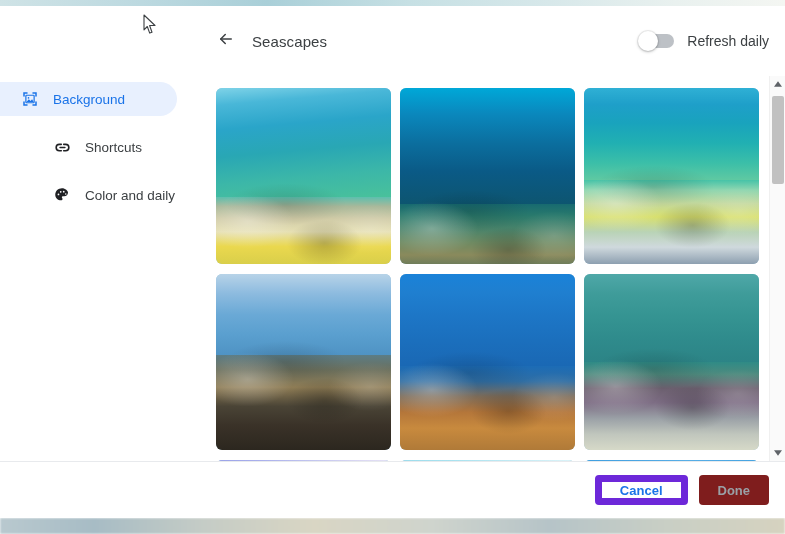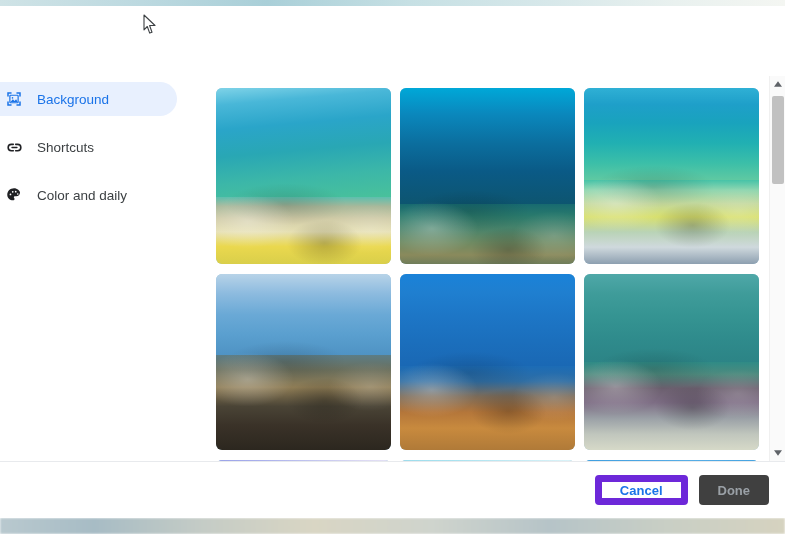--- a/index.html
+++ b/index.html
@@ -36,38 +36,38 @@
   #sidebar {
     position: absolute; left: 0; top: 0;
     width: 195px; height: 455px;
     background: #ffffff;
     padding-top: 76px;
   }
   .nav-item {
     display: flex; align-items: center;
     height: 34px;
     margin: 0 18px 0 0;
-    padding-left: 4px;
+    padding-left: 20px;
     border-radius: 0 17px 17px 0;
     cursor: pointer;
     color: #3c4043;
     font-size: 13.5px;
   }
   .nav-item.selected {
     background: #e8f0fe;
     color: #1a73e8;
   }
   .nav-item .nav-icon {
     width: 20px; height: 20px;
     display: flex; align-items: center; justify-content: center;
     margin-right: 13px;
     flex: 0 0 20px;
   }
   .nav-item .nav-label { white-space: nowrap; }
-  .nav-item + .nav-item { margin-top: 14px; }
+  .nav-item + .nav-item { margin-top: 14px; margin-left: 32px; }
 
   
   #content-header {
     position: absolute; left: 195px; top: 0;
     width: 590px; height: 70px;
     display: flex; align-items: center;
   }
   #back-button {
     width: 26px; height: 26px;
     margin-left: 18px;
@@ -173,21 +173,21 @@
     border: 1px solid transparent;
   }
   #cancel-button {
     background: #ffffff;
     border: 7px solid #6d28d9;
     color: #1a73e8;
     font-weight: bold;
     margin-right: 11px;
   }
   #done-button {
-    background: #404040;
+    background: #7f1d1d;
     color: #9aa0a6;
     font-weight: bold;
     cursor: default;
   }
 
   
   #mouse-cursor {
     position: absolute; left: 143px; top: 14px;
     width: 14px; height: 20px;
     pointer-events: none;
@@ -234,20 +234,38 @@
           <circle cx="7.3" cy="11.2" r="1.15" fill="#ffffff"></circle>
           <circle cx="10.3" cy="7.8" r="1.15" fill="#ffffff"></circle>
           <circle cx="14.3" cy="7.6" r="1.15" fill="#ffffff"></circle>
           <circle cx="17.0" cy="10.6" r="1.05" fill="#ffffff"></circle>
         </svg>
       </span>
       <span class="nav-label">Color and daily</span>
     </div>
   </nav>
 
+  <header id="content-header">
+    <div id="back-button">
+      <span>
+        <svg width="18" height="18" viewBox="0 0 24 24" fill="none" stroke="#3c4043" stroke-width="2" stroke-linecap="round" stroke-linejoin="round">
+          <path d="M19 12H5"></path>
+            <path d="M11 18l-6-6 6-6"></path>
+        </svg>
+      </span>
+    </div>
+    <div id="collection-title">Seascapes</div>
+
+    <div id="refresh-wrap">
+      <div id="refresh-toggle">
+        <span class="knob"></span>
+      </div>
+      <div id="refresh-label">Refresh daily</div>
+    </div>
+  </header>
 
   <div id="grid-viewport">
     <div id="grid">
         <div class="tile" aria-label="Sunlit reef with white and yellow coral">
           <div class="sky" style="height: 62%; background: linear-gradient(175deg, rgb(127, 211, 232) 0%, rgb(73, 183, 216) 14%, rgb(42, 165, 201) 34%, rgb(41, 167, 180) 56%, rgb(60, 183, 168) 78%, rgb(73, 193, 155) 100%);"></div>
           <div class="floor" style="height: 38%; background: linear-gradient(rgb(93, 191, 174) 0%, rgb(168, 184, 154) 14%, rgb(207, 202, 166) 32%, rgb(230, 224, 179) 52%, rgb(234, 216, 78) 74%, rgb(217, 207, 74) 100%);"></div>
           <div class="blobs" style="background: radial-gradient(38% 22% at 18% 76%, rgba(255, 255, 255, 0.3), transparent 70%), radial-gradient(30% 18% at 62% 88%, rgba(0, 0, 0, 0.22), transparent 72%), radial-gradient(34% 20% at 88% 80%, rgba(255, 255, 255, 0.18), transparent 70%), radial-gradient(46% 16% at 40% 66%, rgba(0, 0, 0, 0.14), transparent 75%);"></div>
         </div>
         <div class="tile" aria-label="Deep blue water over table coral">
           <div class="sky" style="height: 66%; background: linear-gradient(rgb(0, 168, 216) 0%, rgb(10, 136, 189) 22%, rgb(11, 110, 158) 48%, rgb(10, 90, 134) 72%, rgb(13, 85, 112) 100%);"></div>

